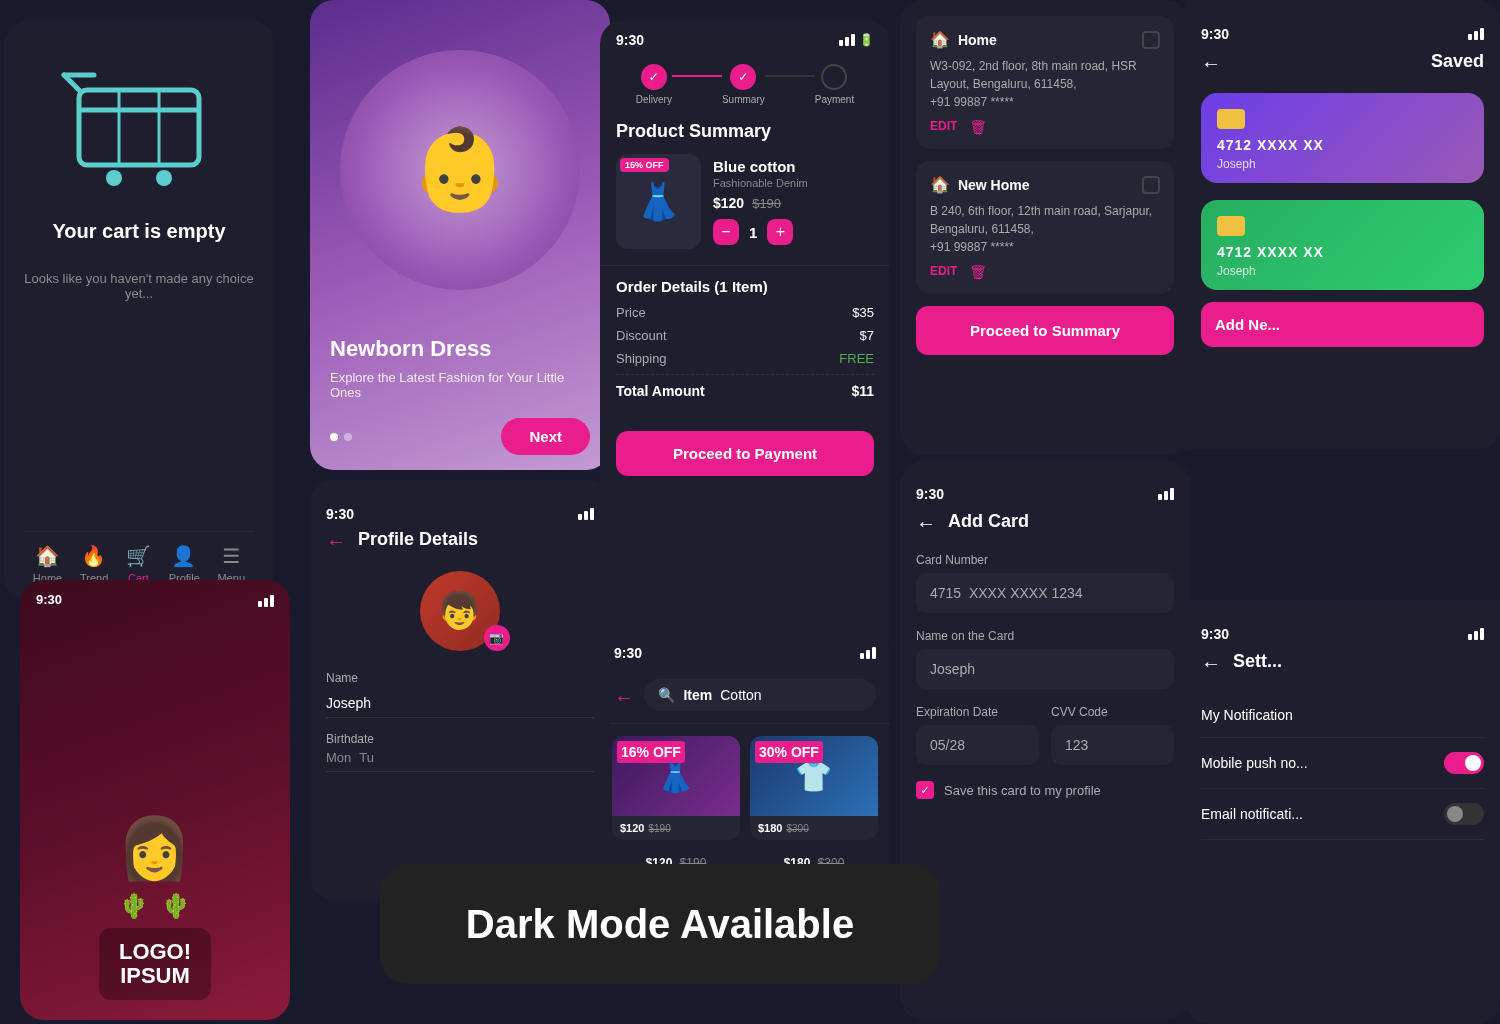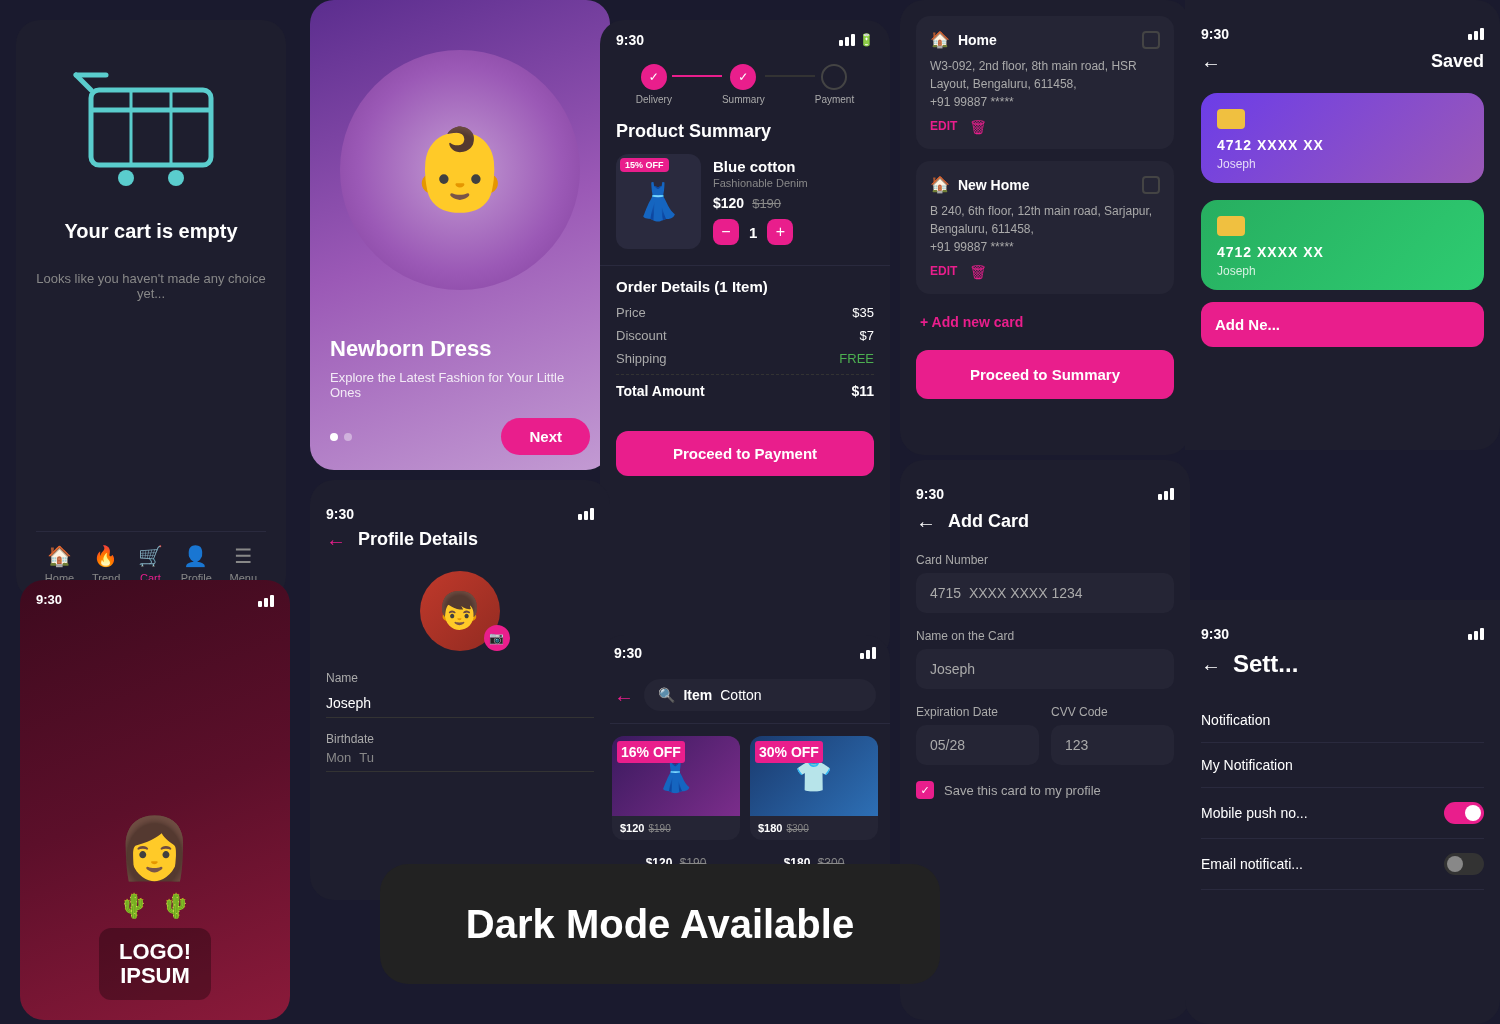--- a/index.html
+++ b/index.html
@@ -15,21 +15,21 @@
     
     .panel {
       position: absolute;
       background: #1e1e30;
       border-radius: 24px;
       overflow: hidden;
     }
 
     
     .panel-cart {
-      left: 16px;
+      left: 4px;
       top: 20px;
       width: 270px;
       height: 580px;
       background: #1e1e2e;
       display: flex;
       flex-direction: column;
       align-items: center;
       justify-content: space-between;
       padding: 40px 20px 0;
     }
@@ -879,21 +879,21 @@
     }
 
     .settings-header {
       display: flex;
       align-items: center;
       gap: 12px;
       margin-bottom: 20px;
     }
 
     .settings-back { color: #fff; font-size: 20px; cursor: pointer; }
-    .settings-title { color: #fff; font-size: 24px; font-weight: 700; }
+    .settings-title { color: #fff; font-size: 18px; font-weight: 700; }
 
     .settings-item {
       display: flex;
       align-items: center;
       justify-content: space-between;
       padding: 14px 0;
       border-bottom: 1px solid #2a2a3e;
     }
 
     .settings-item-label { color: #fff; font-size: 14px; }
@@ -1122,21 +1122,20 @@
       <span class="addr-icon">🏠</span>
       <span class="addr-name">New Home</span>
       <div class="addr-checkbox"></div>
     </div>
     <div class="addr-text">B 240, 6th floor, 12th main road, Sarjapur, Bengaluru, 611458,<br>+91 99887 *****</div>
     <div class="addr-actions">
       <span class="addr-edit">EDIT</span>
       <span class="addr-delete">🗑</span>
     </div>
   </div>
-  <div class="add-card-link">+ Add new card</div>
   <button class="proceed-summary-btn">Proceed to Summary</button>
 </div>
 
 <div class="panel panel-kids">
   <div class="phone-status" style="padding:10px 14px 6px">
     <span class="status-time">9:30</span>
     <div class="signal-bars">
       <div class="bar" style="height:6px"></div>
       <div class="bar" style="height:9px"></div>
       <div class="bar" style="height:12px"></div>
@@ -1315,25 +1314,20 @@
       <div class="bar" style="height:9px"></div>
       <div class="bar" style="height:12px"></div>
     </div>
   </div>
   <div class="settings-header">
     <span class="settings-back">←</span>
     <span class="settings-title">Sett...</span>
   </div>
   <div class="settings-item">
     <div>
-      <div class="settings-item-label">Notification</div>
-    </div>
-  </div>
-  <div class="settings-item">
-    <div>
       <div class="settings-item-label">My Notification</div>
     </div>
   </div>
   <div class="settings-item">
     <div>
       <div class="settings-item-label">Mobile push no...</div>
     </div>
     <div class="toggle-on"></div>
   </div>
   <div class="settings-item">

